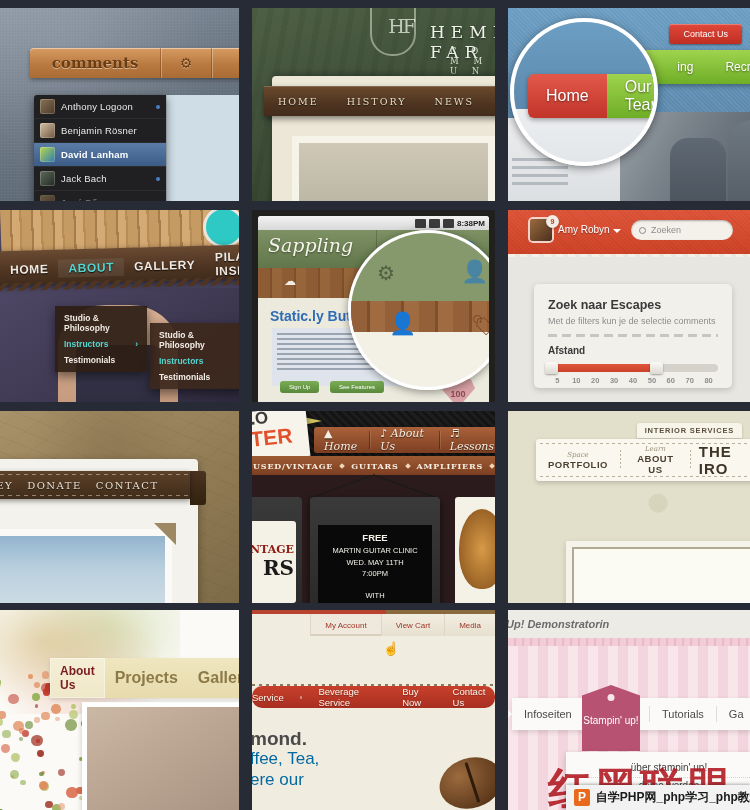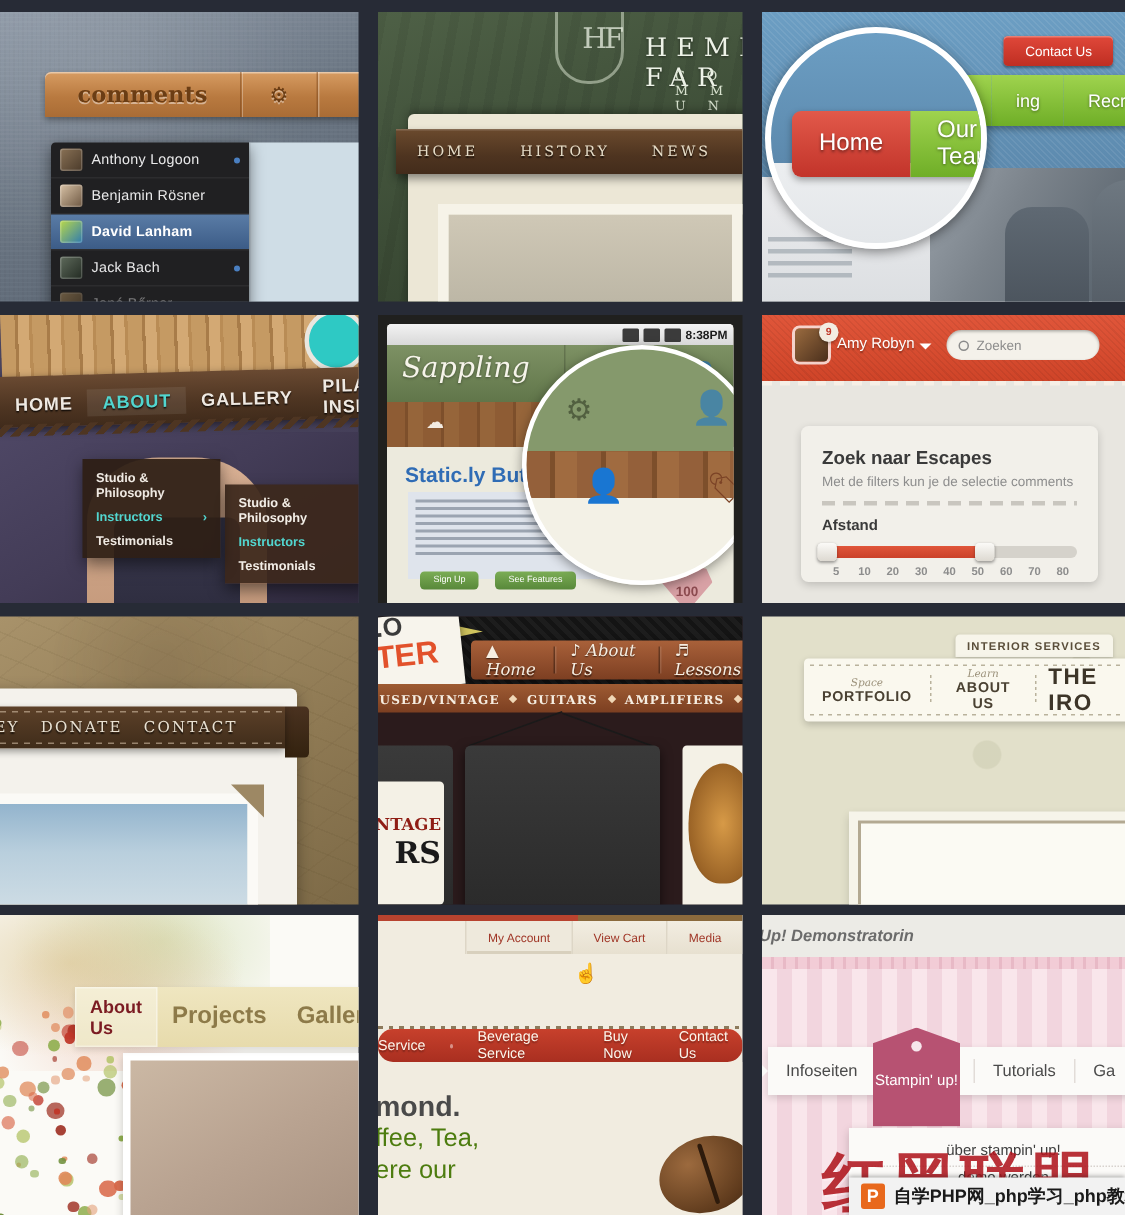--- a/index.html
+++ b/index.html
@@ -359,21 +359,21 @@
   .t11cursor{position:absolute;left:131px;top:31px;width:13px;height:16px;color:#222;font-size:13px;}
   .t11dash{position:absolute;left:0;top:74px;right:0;height:2px;
     background:repeating-linear-gradient(90deg,#8d7a5c 0 3px,transparent 3px 7px);}
   .t11red{position:absolute;left:0;top:76px;right:0;height:22px;
     background:linear-gradient(#c7402c,#a92f20);display:flex;align-items:center;
     justify-content:center;gap:16px;border-radius:10px;}
   .t11red .it{color:#fdf6ec;font-size:9.5px;text-shadow:0 1px 1px rgba(0,0,0,.3);}
   .t11red .dot{width:3px;height:3px;border-radius:50%;background:rgba(255,255,255,.45);}
   .t11body{position:absolute;left:0;top:98px;right:0;bottom:0;background:#f1ece0;}
   .t11h{position:absolute;left:-2px;top:118px;color:#4a4a4a;font-size:19px;font-weight:bold;}
-  .t11p{position:absolute;left:-2px;top:138px;color:#4d7c0f;font-size:17px;line-height:1.25;}
+  .t11p{position:absolute;left:-2px;top:138px;color:#0369a1;font-size:17px;line-height:1.25;}
   .t11bean{position:absolute;right:-8px;top:148px;width:64px;height:50px;border-radius:50%;
     background:radial-gradient(ellipse at 35% 30%,#9c6a3e,#5e3a1c 70%,#3a2310);
     transform:rotate(-18deg);}
   .t11bean:after{content:"";position:absolute;left:50%;top:4px;bottom:4px;width:3px;
     background:#2e1b0c;border-radius:2px;}
   
   .t12{background:#f6dde3;}
   .t12hdr{position:absolute;left:0;top:0;right:0;height:28px;background:#ecebe6;}
   .t12hdr .tx{position:absolute;left:-2px;top:8px;color:#6b6b6b;font-size:11px;font-style:italic;
     font-weight:bold;}
@@ -642,20 +642,28 @@
     </div>
     <div class="t8left"></div>
     <div class="t8lbox">
       <div class="a">INTAGE</div>
       <div class="b">RS</div>
     </div>
     <div class="t8right"></div>
     <div class="t8guitar"></div>
     <div class="t8wire"></div>
     <div class="t8board">
+      <div class="t8note">
+        <b>FREE</b><br>
+        <span>MARTIN GUITAR CLINIC</span><br>
+        <span>WED. MAY 11TH</span><br>
+        <span>7:00PM</span><br><br>
+        <span>WITH</span><br>
+        <span>MARTIN CUSTOM SHOP</span>
+      </div>
     </div>
   </div>
 
   <div class="tile t9" style="left:508px;top:411px;width:242px;height:192px;">
     <div class="t9pat"></div>
     <div class="t9tab">INTERIOR SERVICES</div>
     <div class="t9nav">
       <div class="cell">
         <span class="s">Space</span>
         <span class="m">PORTFOLIO</span>

